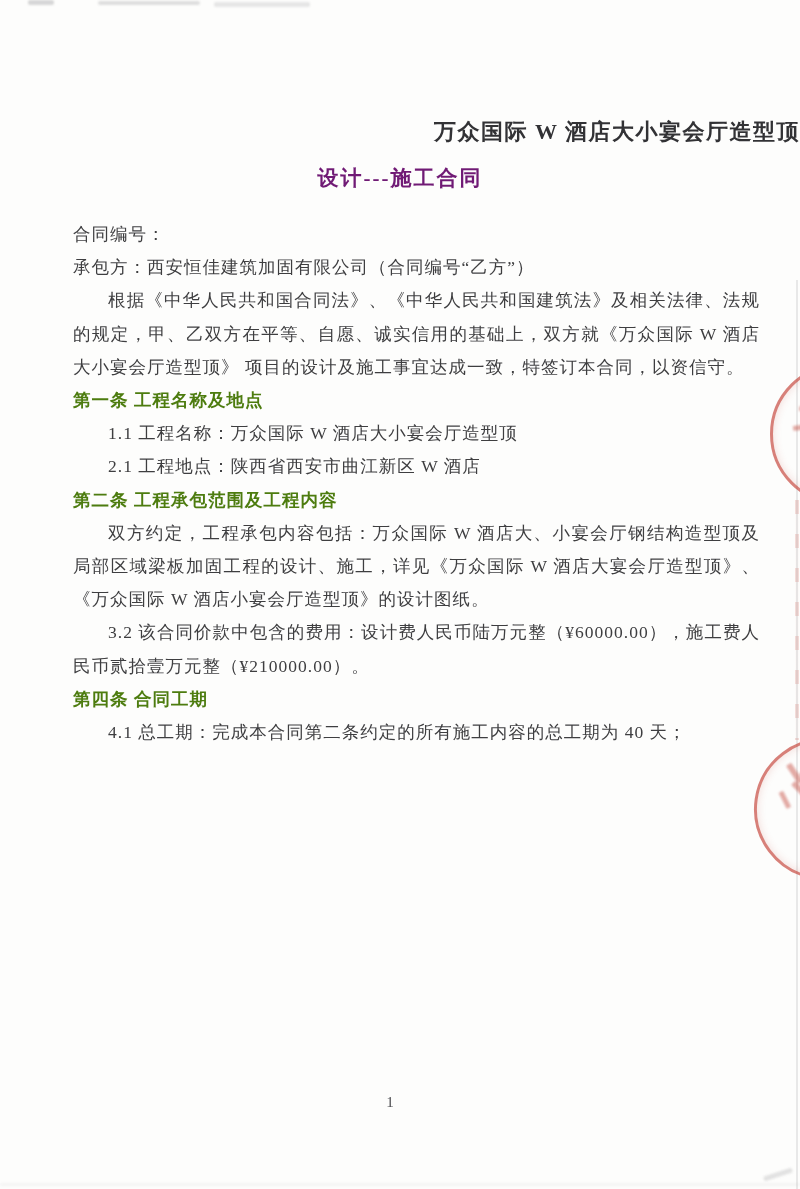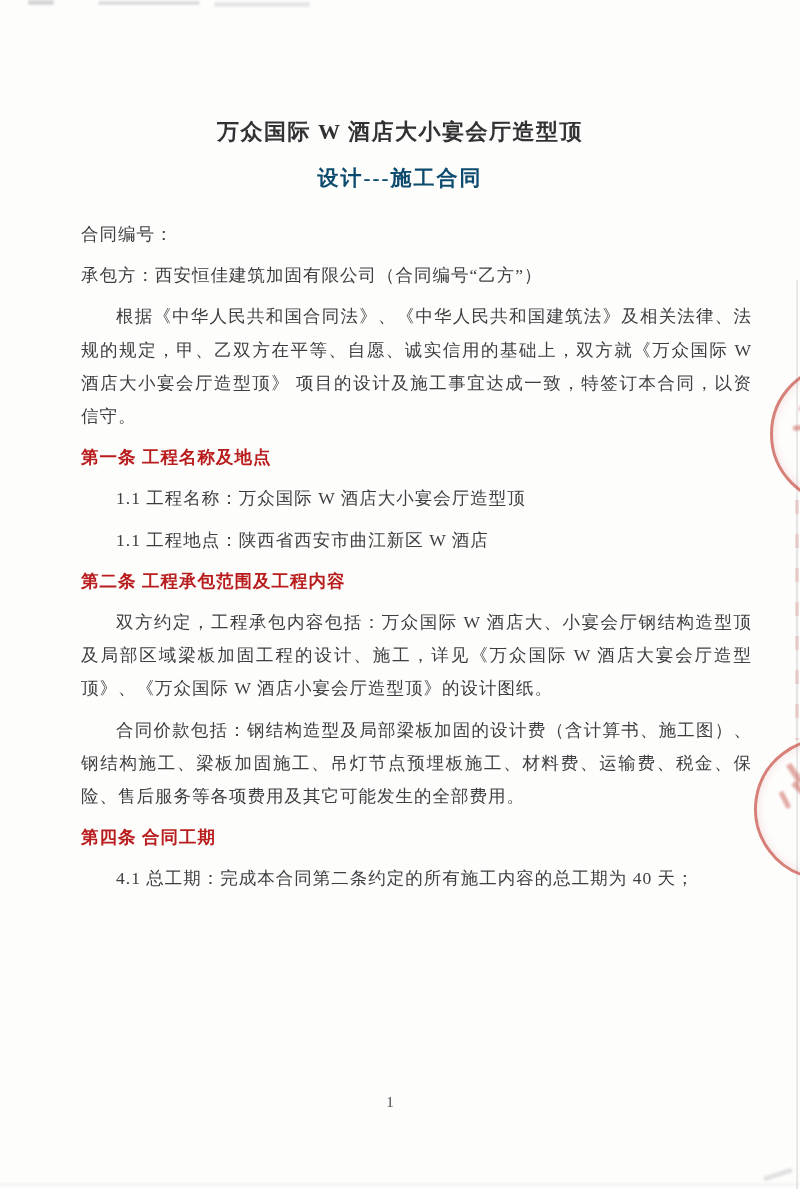--- a/index.html
+++ b/index.html
@@ -13,44 +13,44 @@
     width: 800px; height: 1189px;
     background: #fdfdfc;
     overflow: hidden;
     color: #3e3e40;
   }
   
   .titles { padding-top: 118px; }
   .doc-title {
     margin: 0;
     font-size: 22px; line-height: 28px; font-weight: 700;
-    text-align: center; letter-spacing: 1.5px;
+    text-align: right; letter-spacing: 1.5px;
     color: #323235;
   }
   .doc-subtitle {
     margin: 18px 0 16px 0;
     font-size: 21px; line-height: 28px; font-weight: 700;
     text-align: center; letter-spacing: 2px;
-    color: #0c4a6e;
+    color: #701a75;
   }
   
   .body-text {
     margin: 26px 40px 0 73px;
     width: 687px;
     font-size: 17.5px;
     line-height: 33.2px;
     letter-spacing: 1px;
   }
   .body-text p {
-    margin: 8px;
+    margin: 0;
     text-align: justify;
     text-justify: inter-ideograph;
   }
   .body-text p.indent { text-indent: 2em; }
-  .body-text p.heading { font-weight: 700; color: #b91c1c; }
+  .body-text p.heading { font-weight: 700; color: #4d7c0f; }
   
   .page-number {
     position: absolute;
     left: 0; right: 20px; top: 1094px;
     text-align: center;
     font-size: 15px; color: #4c4c50;
   }
   
   .seal {
     position: absolute;
@@ -116,24 +116,24 @@
     <h1 class="doc-title">万众国际 W 酒店大小宴会厅造型顶</h1>
     <h2 class="doc-subtitle">设计---施工合同</h2>
   </div>
 
   <div class="body-text">
       <p class="plain">合同编号：</p>
       <p class="plain">承包方：西安恒佳建筑加固有限公司（合同编号“乙方”）</p>
       <p class="indent">根据《中华人民共和国合同法》、《中华人民共和国建筑法》及相关法律、法规的规定，甲、乙双方在平等、自愿、诚实信用的基础上，双方就《万众国际 W 酒店大小宴会厅造型顶》 项目的设计及施工事宜达成一致，特签订本合同，以资信守。</p>
       <p class="heading">第一条 工程名称及地点</p>
       <p class="indent">1.1 工程名称：万众国际 W 酒店大小宴会厅造型顶</p>
-      <p class="indent">1.1 工程地点：陕西省西安市曲江新区 W 酒店</p>
+      <p class="indent">2.1 工程地点：陕西省西安市曲江新区 W 酒店</p>
       <p class="heading">第二条 工程承包范围及工程内容</p>
       <p class="indent">双方约定，工程承包内容包括：万众国际 W 酒店大、小宴会厅钢结构造型顶及局部区域梁板加固工程的设计、施工，详见《万众国际 W 酒店大宴会厅造型顶》、《万众国际 W 酒店小宴会厅造型顶》的设计图纸。</p>
-      <p class="indent">合同价款包括：钢结构造型及局部梁板加固的设计费（含计算书、施工图）、钢结构施工、梁板加固施工、吊灯节点预埋板施工、材料费、运输费、税金、保险、售后服务等各项费用及其它可能发生的全部费用。</p>
+      <p class="indent">3.2 该合同价款中包含的费用：设计费人民币陆万元整（¥60000.00），施工费人民币贰拾壹万元整（¥210000.00）。</p>
       <p class="heading">第四条 合同工期</p>
       <p class="indent">4.1 总工期：完成本合同第二条约定的所有施工内容的总工期为 40 天；</p>
     </div>
 
   <div class="seal seal-upper">
     <span class="mark m1"></span>
     <span class="mark m2"></span>
 
   </div>
   <div class="seal seal-lower">

